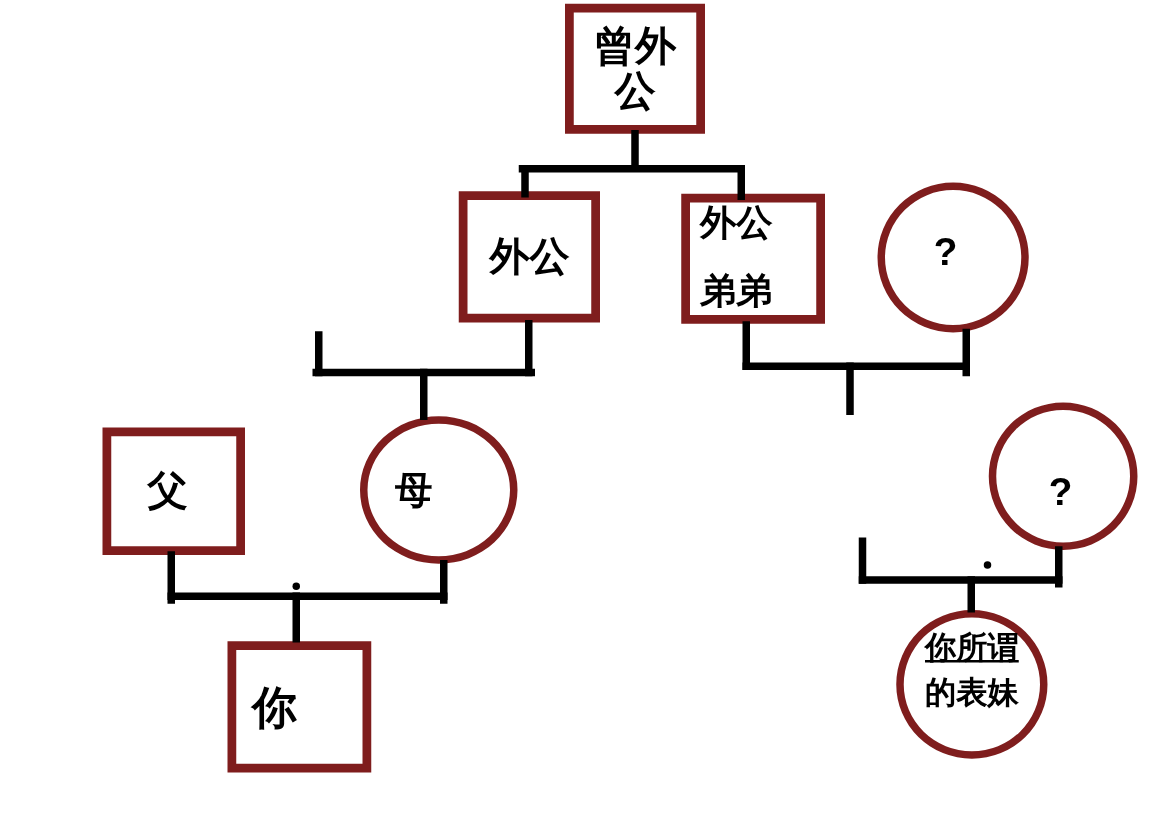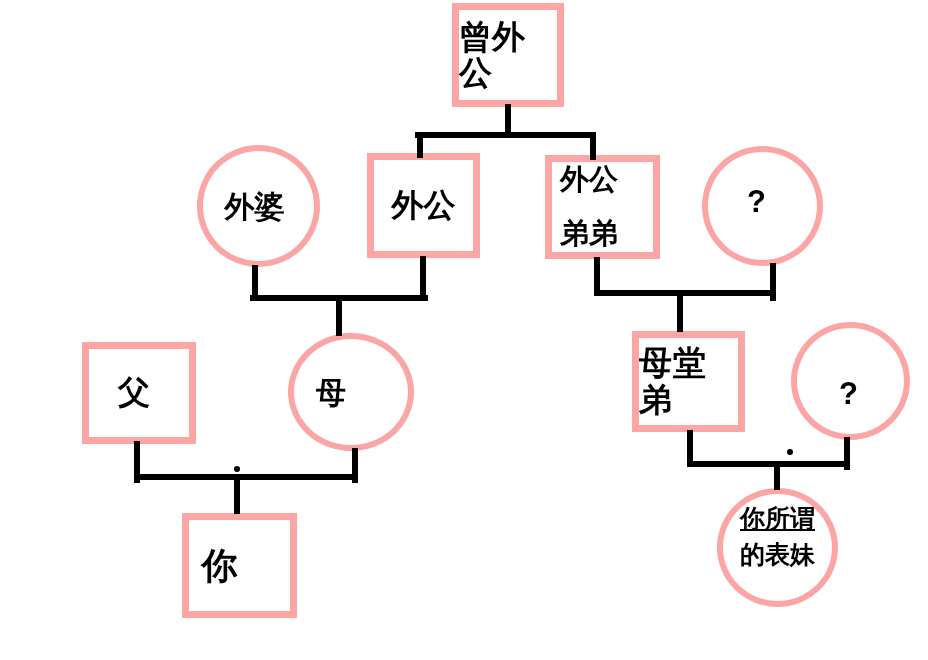--- a/index.html
+++ b/index.html
@@ -12,26 +12,27 @@
     width: 928px;
     height: 660px;
     background: #ffffff;
     font-family: "Liberation Sans", sans-serif;
     color: #000000;
     overflow: hidden;
   }
   .node {
     position: absolute;
     box-sizing: border-box;
-    border: 6px solid #fca5a5;
+    border: 6px solid #7f1d1d;
     background: #ffffff;
     display: flex;
     align-items: center;
     justify-content: center;
     font-weight: bold;
+    text-align: center;
     line-height: 1.1;
   }
   .square { border-width: 7px; }
   .circle { border-radius: 50%; }
   .two-line {
     flex-direction: column;
     justify-content: center;
   }
   .line {
     position: absolute;
@@ -46,23 +47,20 @@
 </style>
 </head>
 <body>
 
 <div class="canvas">
 
   <div class="node square" style="left:452px; top:3px; width:112px; height:104px; font-size:33px;">
     <span class="lbl">曾外公</span>
   </div>
 
-  <div class="node circle" style="left:197px; top:145px; width:123px; height:122px; font-size:30px;">
-    <span class="lbl" style="transform:translateX(-4px);">外婆</span>
-  </div>
 
   <div class="node square" style="left:367px; top:153px; width:113px; height:105px; font-size:32px;">
     <span class="lbl">外公</span>
   </div>
 
   <div class="node square two-line" style="left:545px; top:155px; width:115px; height:104px; font-size:29px; align-items:flex-start; padding-left:8px; gap:22px;">
     <span class="lbl">外公</span>
     <span class="lbl">弟弟</span>
   </div>
 
@@ -71,23 +69,20 @@
   </div>
 
   <div class="node square" style="left:82px; top:342px; width:114px; height:102px; font-size:32px;">
     <span class="lbl" style="transform:translateX(-5px);">父</span>
   </div>
 
   <div class="node circle" style="left:288px; top:333px; width:126px; height:118px; font-size:30px;">
     <span class="lbl" style="transform:translateX(-20px);">母</span>
   </div>
 
-  <div class="node square" style="left:632px; top:331px; width:113px; height:101px; font-size:33px; letter-spacing:1px;">
-    <span class="lbl">母堂弟</span>
-  </div>
 
   <div class="node circle" style="left:791px; top:322px; width:119px; height:118px; font-size:31px;">
     <span class="lbl" style="transform:translate(-2px,13px);">?</span>
   </div>
 
   <div class="node square" style="left:182px; top:513px; width:115px; height:105px; font-size:36px;">
     <span class="lbl" style="transform:translateX(-20px);">你</span>
   </div>
 
   <div class="node circle two-line" style="left:717px; top:488px; width:121px; height:119px; font-size:25px; gap:8px;">

